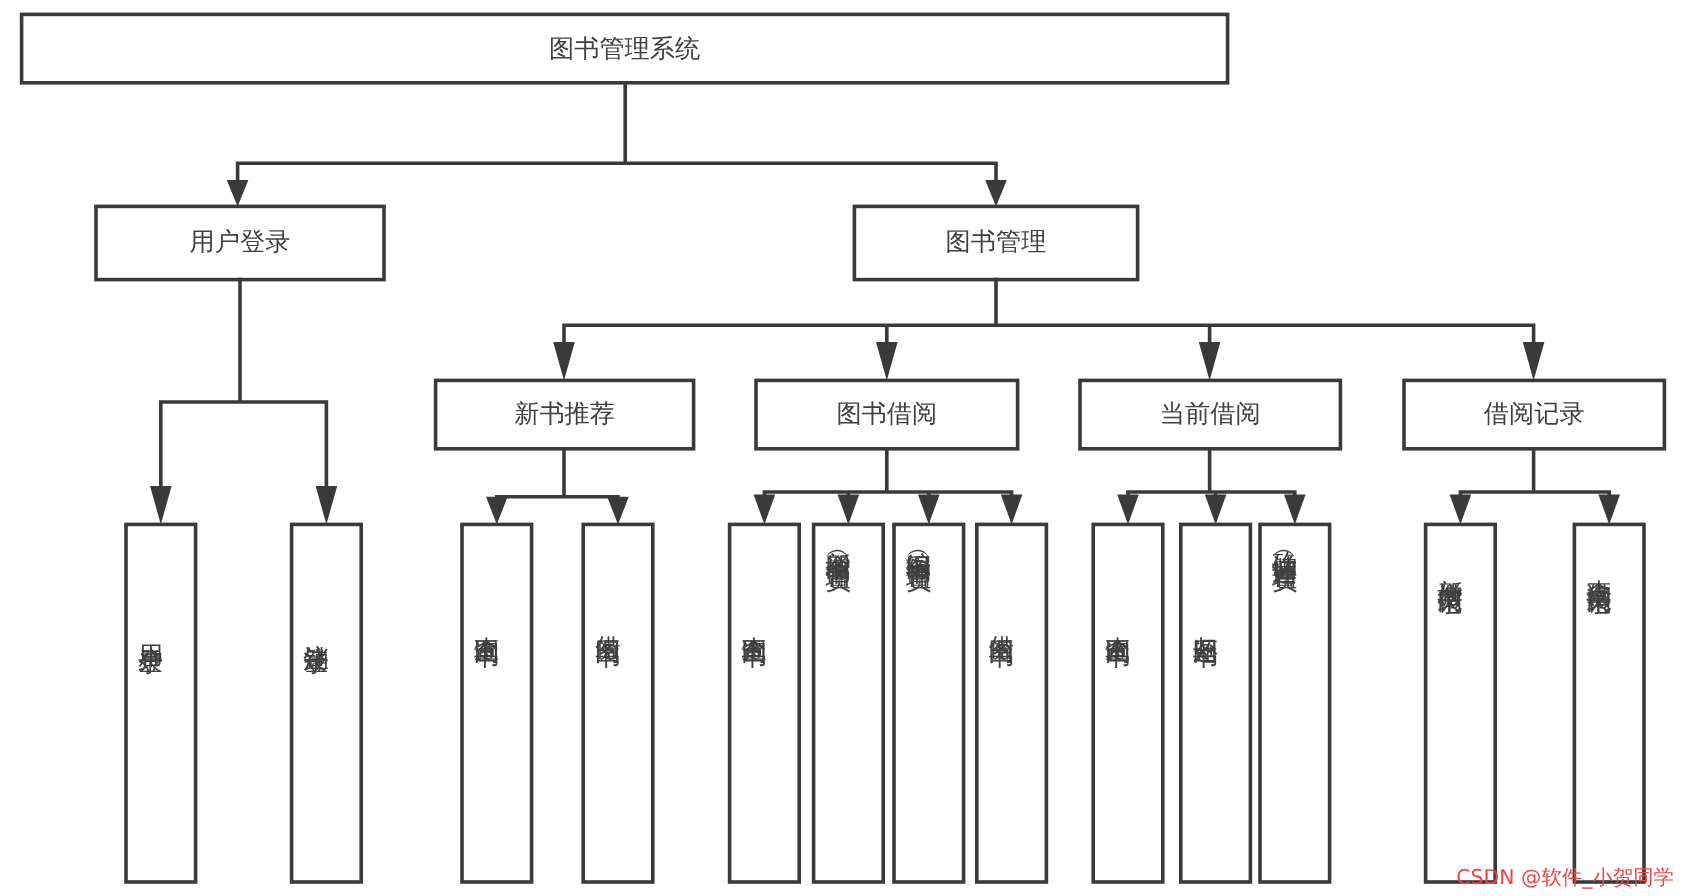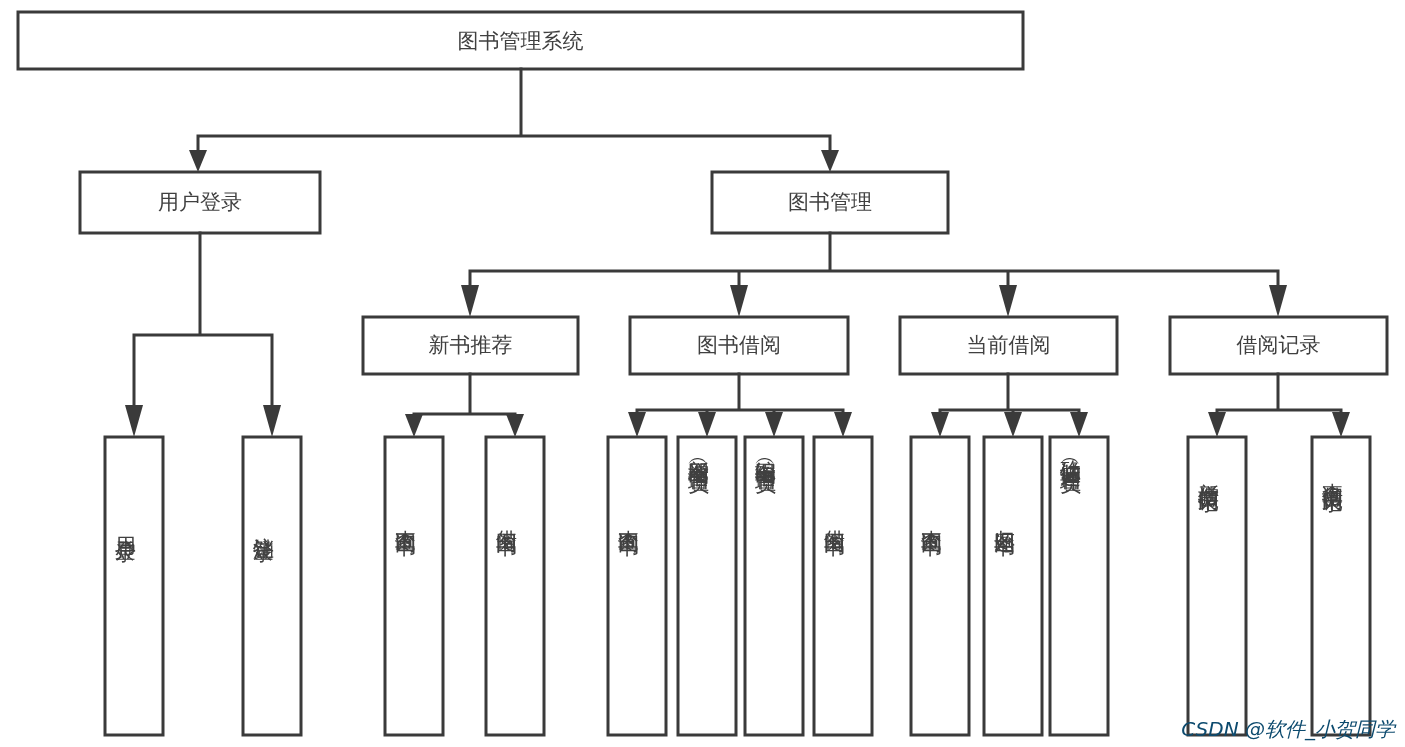--- a/index.html
+++ b/index.html
@@ -58,25 +58,24 @@
     letter-spacing: 2px;
     text-align: left;
     white-space: nowrap;
     user-select: none;
   }
   .watermark {
     position: absolute;
     right: 10px;
     bottom: 4px;
     font-family: "DejaVu Sans", "Liberation Sans", sans-serif;
-    font-size: 20px;
-    color: #0c4a6e;
+    font-size: 17px;
+    color: #ef4444;
     white-space: nowrap;
     user-select: none;
-    font-style: italic;
   }
 </style>
 </head>
 <body>
 
 <div id="diagram-root">
 
   <svg class="canvas" viewBox="0 0 1405 747">
 
     <rect class="node-box" x="18" y="12" width="1005" height="57"></rect>

